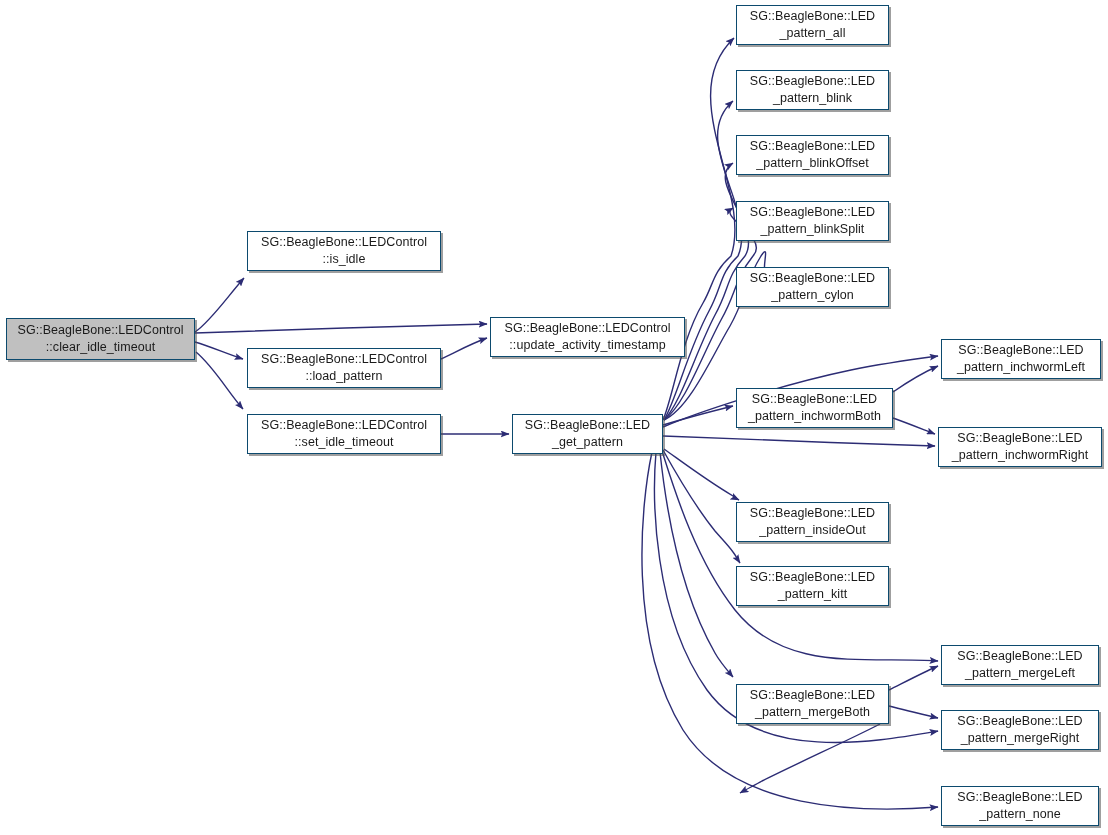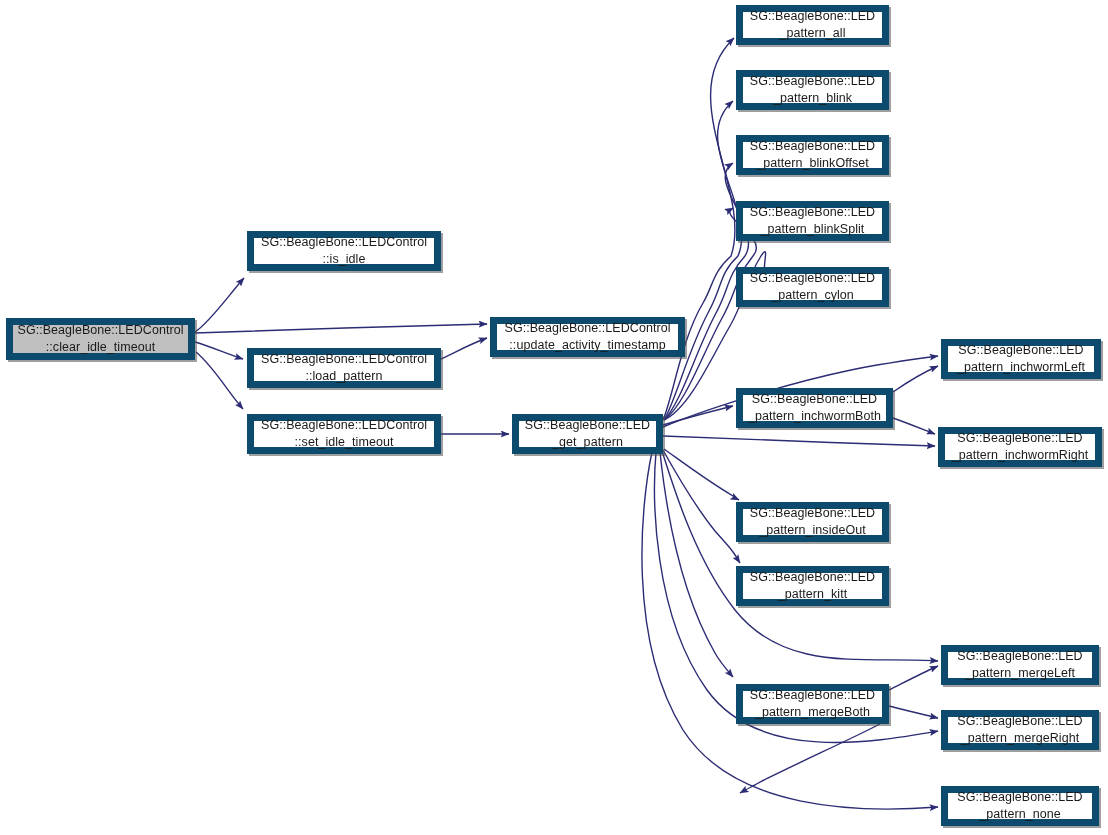--- a/index.html
+++ b/index.html
@@ -20,21 +20,21 @@
   #edge-layer {
     position: absolute;
     left: 0;
     top: 0;
     width: 1108px;
     height: 835px;
   }
   .node {
     position: absolute;
     box-sizing: border-box;
-    border: 7px solid #0c4a6e;
+    border: 1px solid #0c4a6e;
     background: #ffffff;
     color: #1a1a1a;
     font-size: 12.5px;
     line-height: 1.38;
     text-align: center;
     display: flex;
     flex-direction: column;
     align-items: center;
     justify-content: center;
     box-shadow: 2px 2px 0 rgba(80,80,80,0.55);

